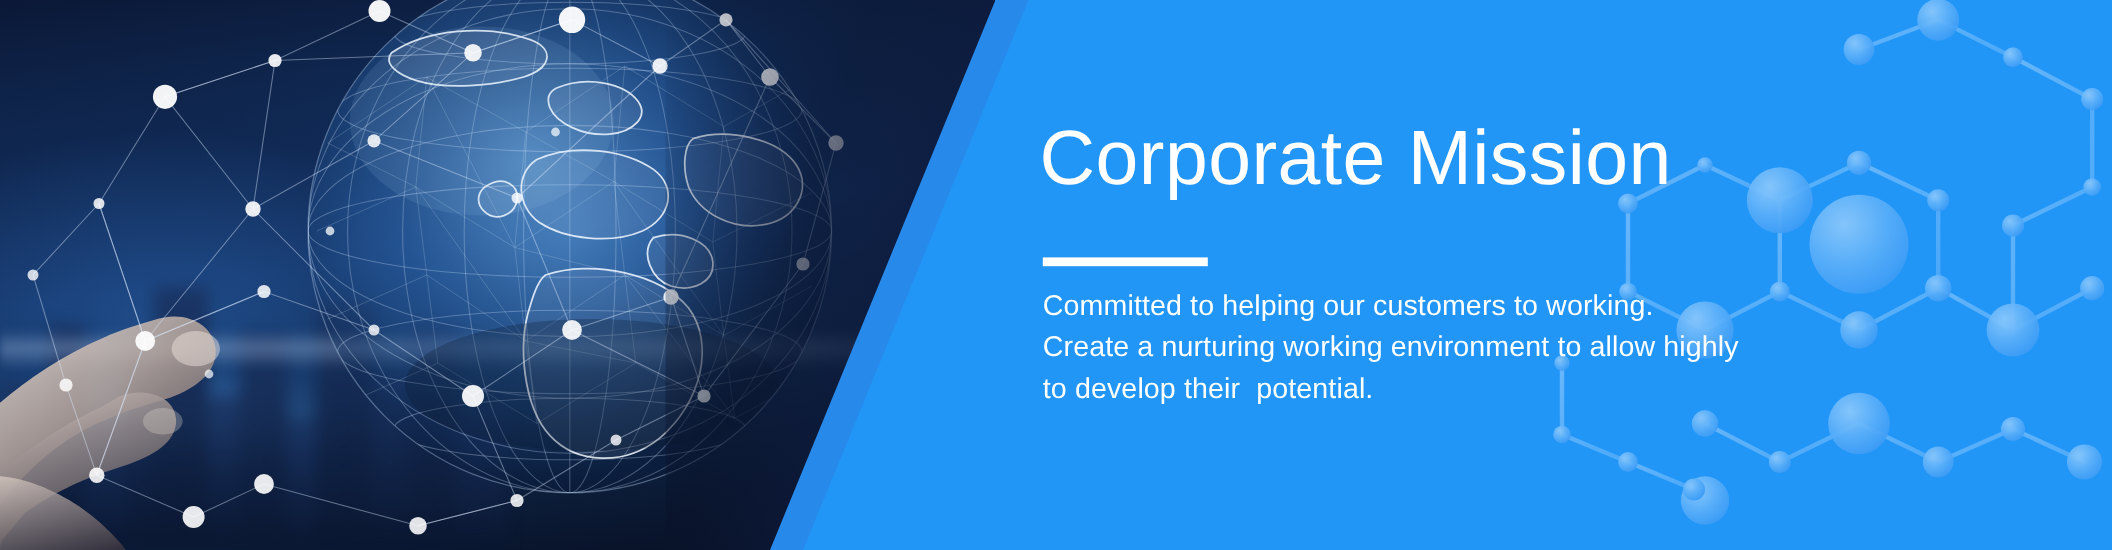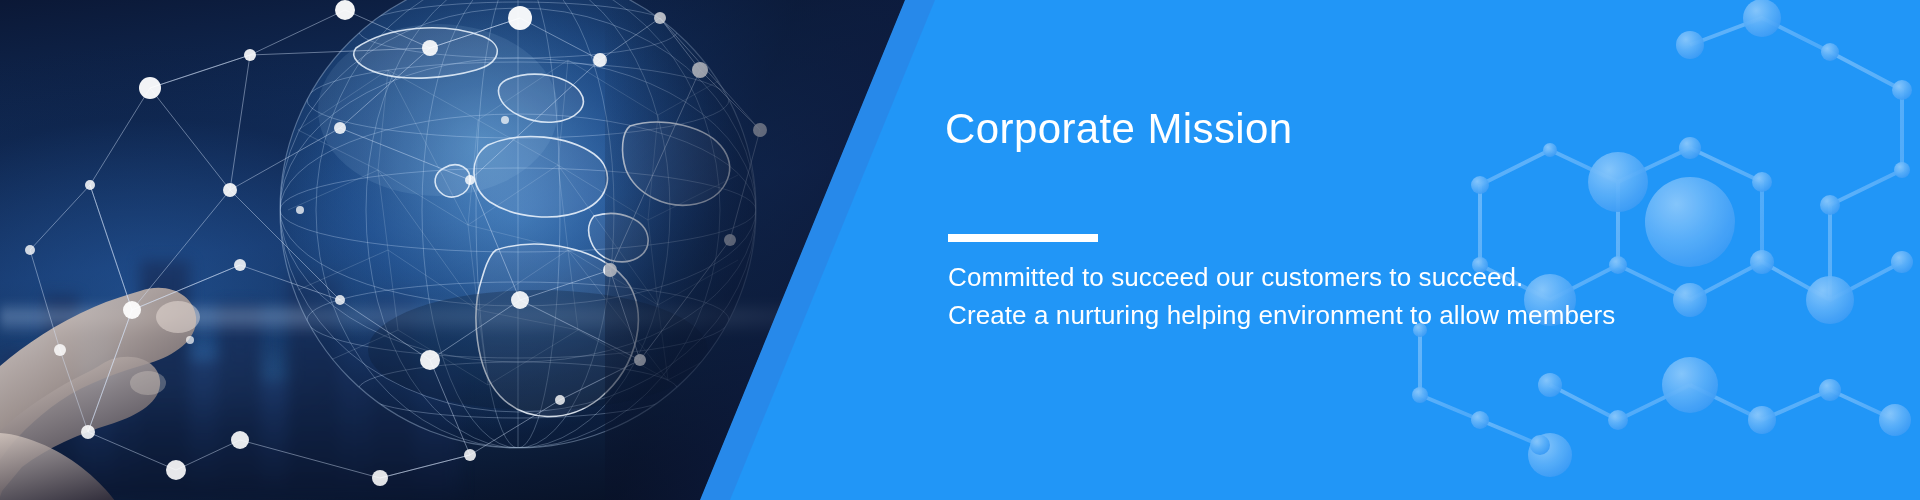--- a/index.html
+++ b/index.html
@@ -111,21 +111,21 @@
   .content {
     position:absolute;
     left:945px; top:0;
     width:740px; height:500px;
     z-index:6;
     color:#ffffff;
   }
   .title {
     position:absolute;
     left:0; top:108px;
-    font-size:42px;
+    font-size:70px;
     font-weight:400;
     letter-spacing:0.4px;
     line-height:1;
     color:#ffffff;
     white-space:nowrap;
   }
   .divider {
     position:absolute;
     left:3px; top:234px;
     width:150px; height:8px;
@@ -409,18 +409,19 @@
   <div class="seam">
     <svg width="960" height="500" viewBox="0 0 960 500" xmlns="http://www.w3.org/2000/svg">
       <polygon points="905,0 935,0 730,500 700,500" fill="#2d7fe0" opacity="0.55"></polygon>
     </svg>
   </div>
 
   <div class="content">
     <div class="title">Corporate Mission</div>
     <div class="divider"></div>
     <div class="mission">
-      <p>Committed to succeed our customers to succeed.</p>
-      <p>Create a nurturing helping environment to allow members</p>
+      <p>Committed to helping our customers to working.</p>
+      <p>Create a nurturing working environment to allow highly</p>
+      <p>to develop their  potential.</p>
     </div>
   </div>
 
 </div>
 
 </body></html>

